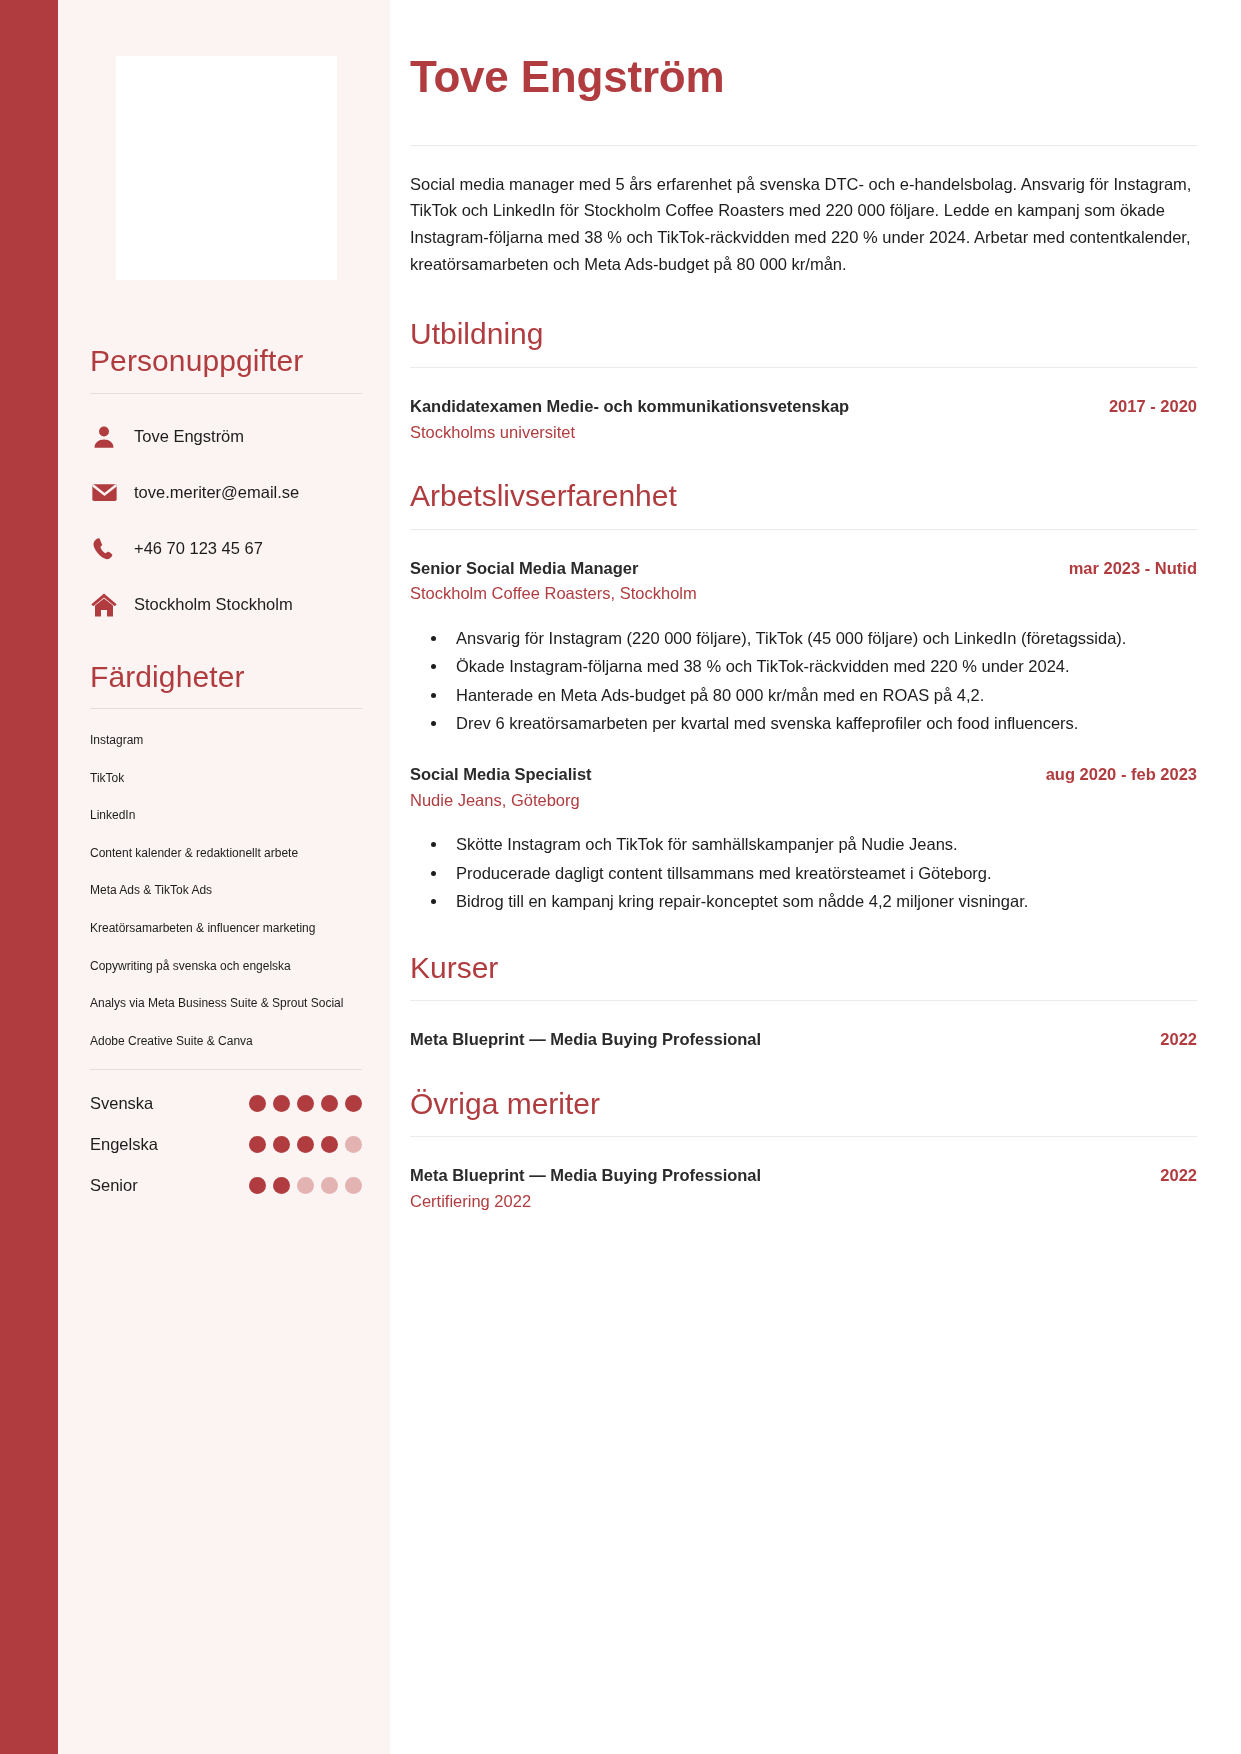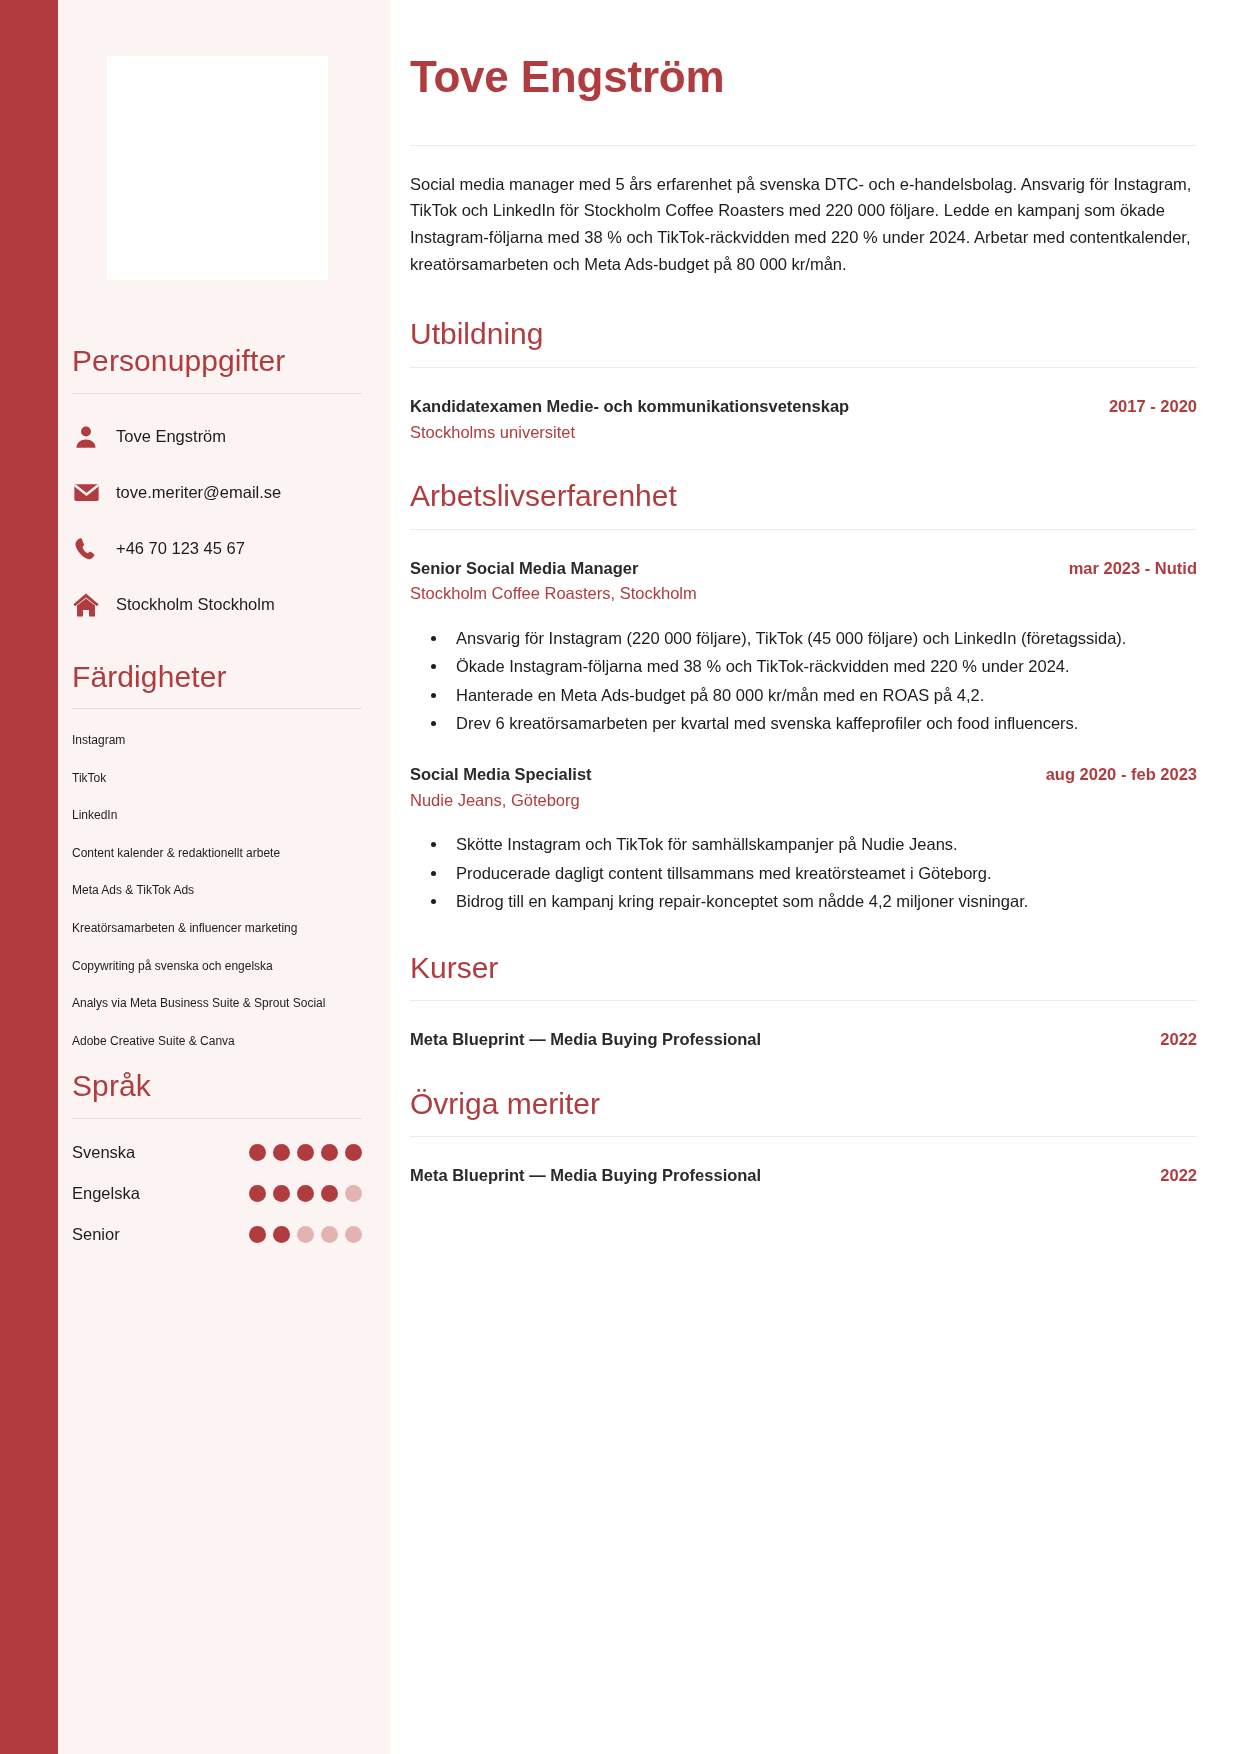--- a/index.html
+++ b/index.html
@@ -28,21 +28,21 @@
 
   
   .sidebar {
     width: 332px;
     flex: 0 0 332px;
     background: #fbf4f3;
     height: 100%;
     padding: 0 0 0 0;
   }
   .sidebar-inner {
-    padding: 56px 28px 40px 14px;
+    padding: 56px 28px 40px 32px;
   }
   .photo-box {
     width: 221px;
     height: 224px;
     background: #ffffff;
     margin: 0 auto 0 auto;
     display: block;
   }
 
   .side-heading {
@@ -255,21 +255,20 @@
           <div class="skill-item">Content kalender &amp; redaktionellt arbete</div>
           <div class="skill-item">Meta Ads &amp; TikTok Ads</div>
           <div class="skill-item">Kreatörsamarbeten &amp; influencer marketing</div>
           <div class="skill-item">Copywriting på svenska och engelska</div>
           <div class="skill-item">Analys via Meta Business Suite &amp; Sprout Social</div>
           <div class="skill-item">Adobe Creative Suite &amp; Canva</div>
         </div>
       </div>
 
       <div style="margin-top:18px;">
-        <div class="side-heading">Språk</div>
         <div class="side-rule"></div>
         <div class="lang-list" id="lang-list">
             <div class="lang-row">
               <span class="lang-name">Svenska</span>
               <span class="dots">
                 <span class="dot"></span>
                 <span class="dot"></span>
                 <span class="dot"></span>
                 <span class="dot"></span>
                 <span class="dot"></span>
@@ -372,17 +371,18 @@
     <div class="sec-spacer"></div>
 
     <section class="section">
       <div class="sec-heading">Övriga meriter</div>
       <div class="sec-rule"></div>
       <div class="entry">
         <div class="entry-head">
           <div class="entry-title">Meta Blueprint — Media Buying Professional</div>
           <div class="entry-date">2022</div>
         </div>
+        <div class="entry-sub">Certifiering 2022</div>
       </div>
     </section>
 
   </main>
 </div>
 
 </body></html>

